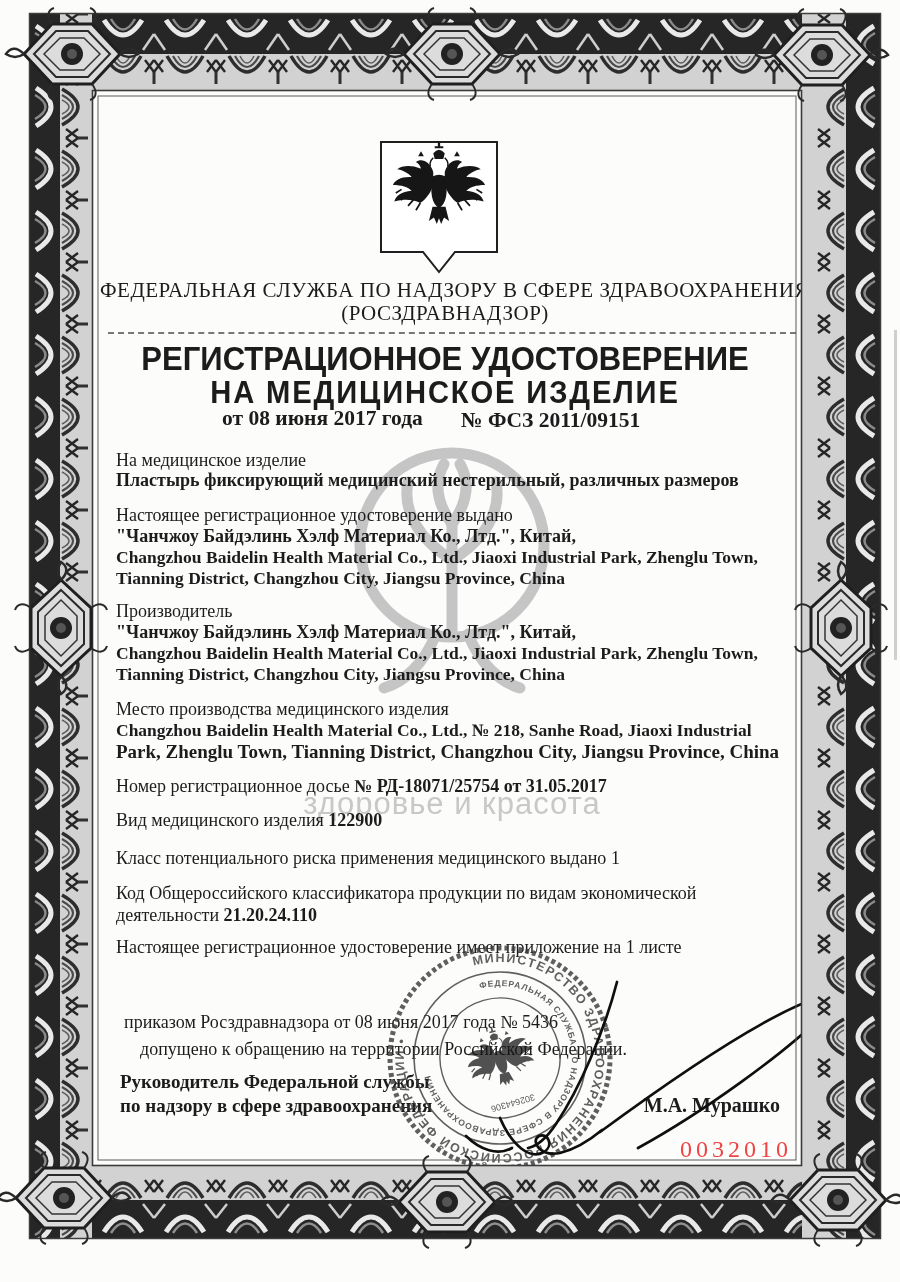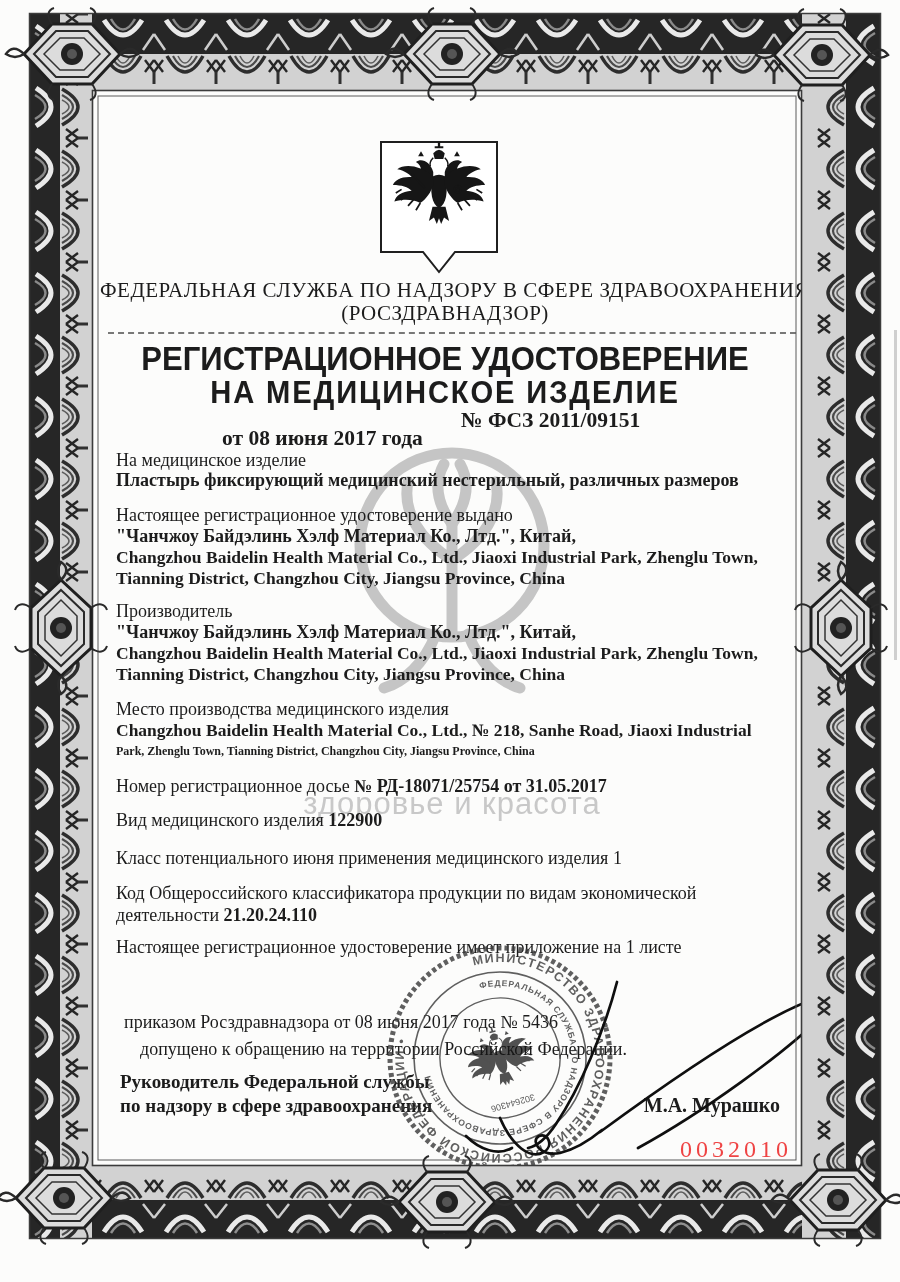--- a/index.html
+++ b/index.html
@@ -77,45 +77,45 @@
     </svg>
 
     <div class="ln center agency" style="top:280px;">ФЕДЕРАЛЬНАЯ СЛУЖБА ПО НАДЗОРУ В СФЕРЕ ЗДРАВООХРАНЕНИЯ</div>
     <div class="ln center agency" style="top:303px;">(РОСЗДРАВНАДЗОР)</div>
 
     <div class="rule" style="top:332px;"></div>
 
     <div class="ln center title-line t1" style="top:348px;">РЕГИСТРАЦИОННОЕ УДОСТОВЕРЕНИЕ</div>
     <div class="ln center title-line t2" style="top:382px;">НА МЕДИЦИНСКОЕ ИЗДЕЛИЕ</div>
 
-    <div class="ln date-num" style="left:222px;top:408px;margin-top:20px;">от 08 июня 2017 года</div>
+    <div class="ln date-num" style="left:222px;top:408px;">от 08 июня 2017 года</div>
     <div class="ln date-num" style="left:461px;top:410px;">№  ФСЗ 2011/09151</div>
 
     <div class="ln" style="top:450px;">На медицинское изделие</div>
     <div class="ln b" style="top:470px;">Пластырь фиксирующий медицинский нестерильный, различных размеров</div>
 
     <div class="ln" style="top:505px;">Настоящее регистрационное удостоверение выдано</div>
     <div class="ln b" style="top:526px;">"Чанчжоу Байдэлинь Хэлф Материал Ко., Лтд.", Китай,</div>
     <div class="ln b" style="top:547px;font-size:17.5px;">Changzhou Baidelin Health Material Co., Ltd., Jiaoxi Industrial Park, Zhenglu Town,</div>
     <div class="ln b" style="top:568px;font-size:17.5px;">Tianning District, Changzhou City, Jiangsu Province, China</div>
 
     <div class="ln" style="top:601px;">Производитель</div>
     <div class="ln b" style="top:622px;">"Чанчжоу Байдэлинь Хэлф Материал Ко., Лтд.", Китай,</div>
     <div class="ln b" style="top:643px;font-size:17.5px;">Changzhou Baidelin Health Material Co., Ltd., Jiaoxi Industrial Park, Zhenglu Town,</div>
     <div class="ln b" style="top:664px;font-size:17.5px;">Tianning District, Changzhou City, Jiangsu Province, China</div>
 
     <div class="ln" style="top:699px;">Место производства медицинского изделия</div>
     <div class="ln b" style="top:720px;font-size:17.5px;">Changzhou Baidelin Health Material Co., Ltd., № 218, Sanhe Road, Jiaoxi Industrial</div>
-    <div class="ln b" style="top:741px;font-size:12px;font-family:Liberation Serif, serif;">Park, Zhenglu Town, Tianning District, Changzhou City, Jiangsu Province, China</div>
+    <div class="ln b" style="top:741px;font-size:19px;font-family:Liberation Serif, serif;">Park, Zhenglu Town, Tianning District, Changzhou City, Jiangsu Province, China</div>
 
     <div class="ln" style="top:776px;"><span>Номер регистрационное досье </span><span class="b">№ РД-18071/25754 от 31.05.2017</span></div>
 
     <div class="ln" style="top:810px;"><span>Вид медицинского изделия </span><span class="b">122900</span></div>
 
-    <div class="ln" style="top:848px;"><span>Класс потенциального июня применения медицинского изделия </span><span>1</span></div>
+    <div class="ln" style="top:848px;"><span>Класс потенциального риска применения медицинского выдано </span><span>1</span></div>
 
     <div class="ln" style="top:883px;">Код Общероссийского классификатора продукции по видам экономической</div>
     <div class="ln" style="top:905px;"><span>деятельности </span><span class="b">21.20.24.110</span></div>
 
     <div class="ln" style="top:937px;">Настоящее регистрационное удостоверение имеет приложение на 1 листе</div>
 
     <div class="ln" style="left:124px;top:1012px;">приказом Росздравнадзора от 08 июня 2017 года № 5436</div>
     <div class="ln" style="left:124px;top:1039px;margin-left:16px;">допущено к обращению на территории Российской Федерации.</div>
 
     <div class="ln b" style="left:120px;top:1071px;font-size:19px;">Руководитель Федеральной службы</div>

